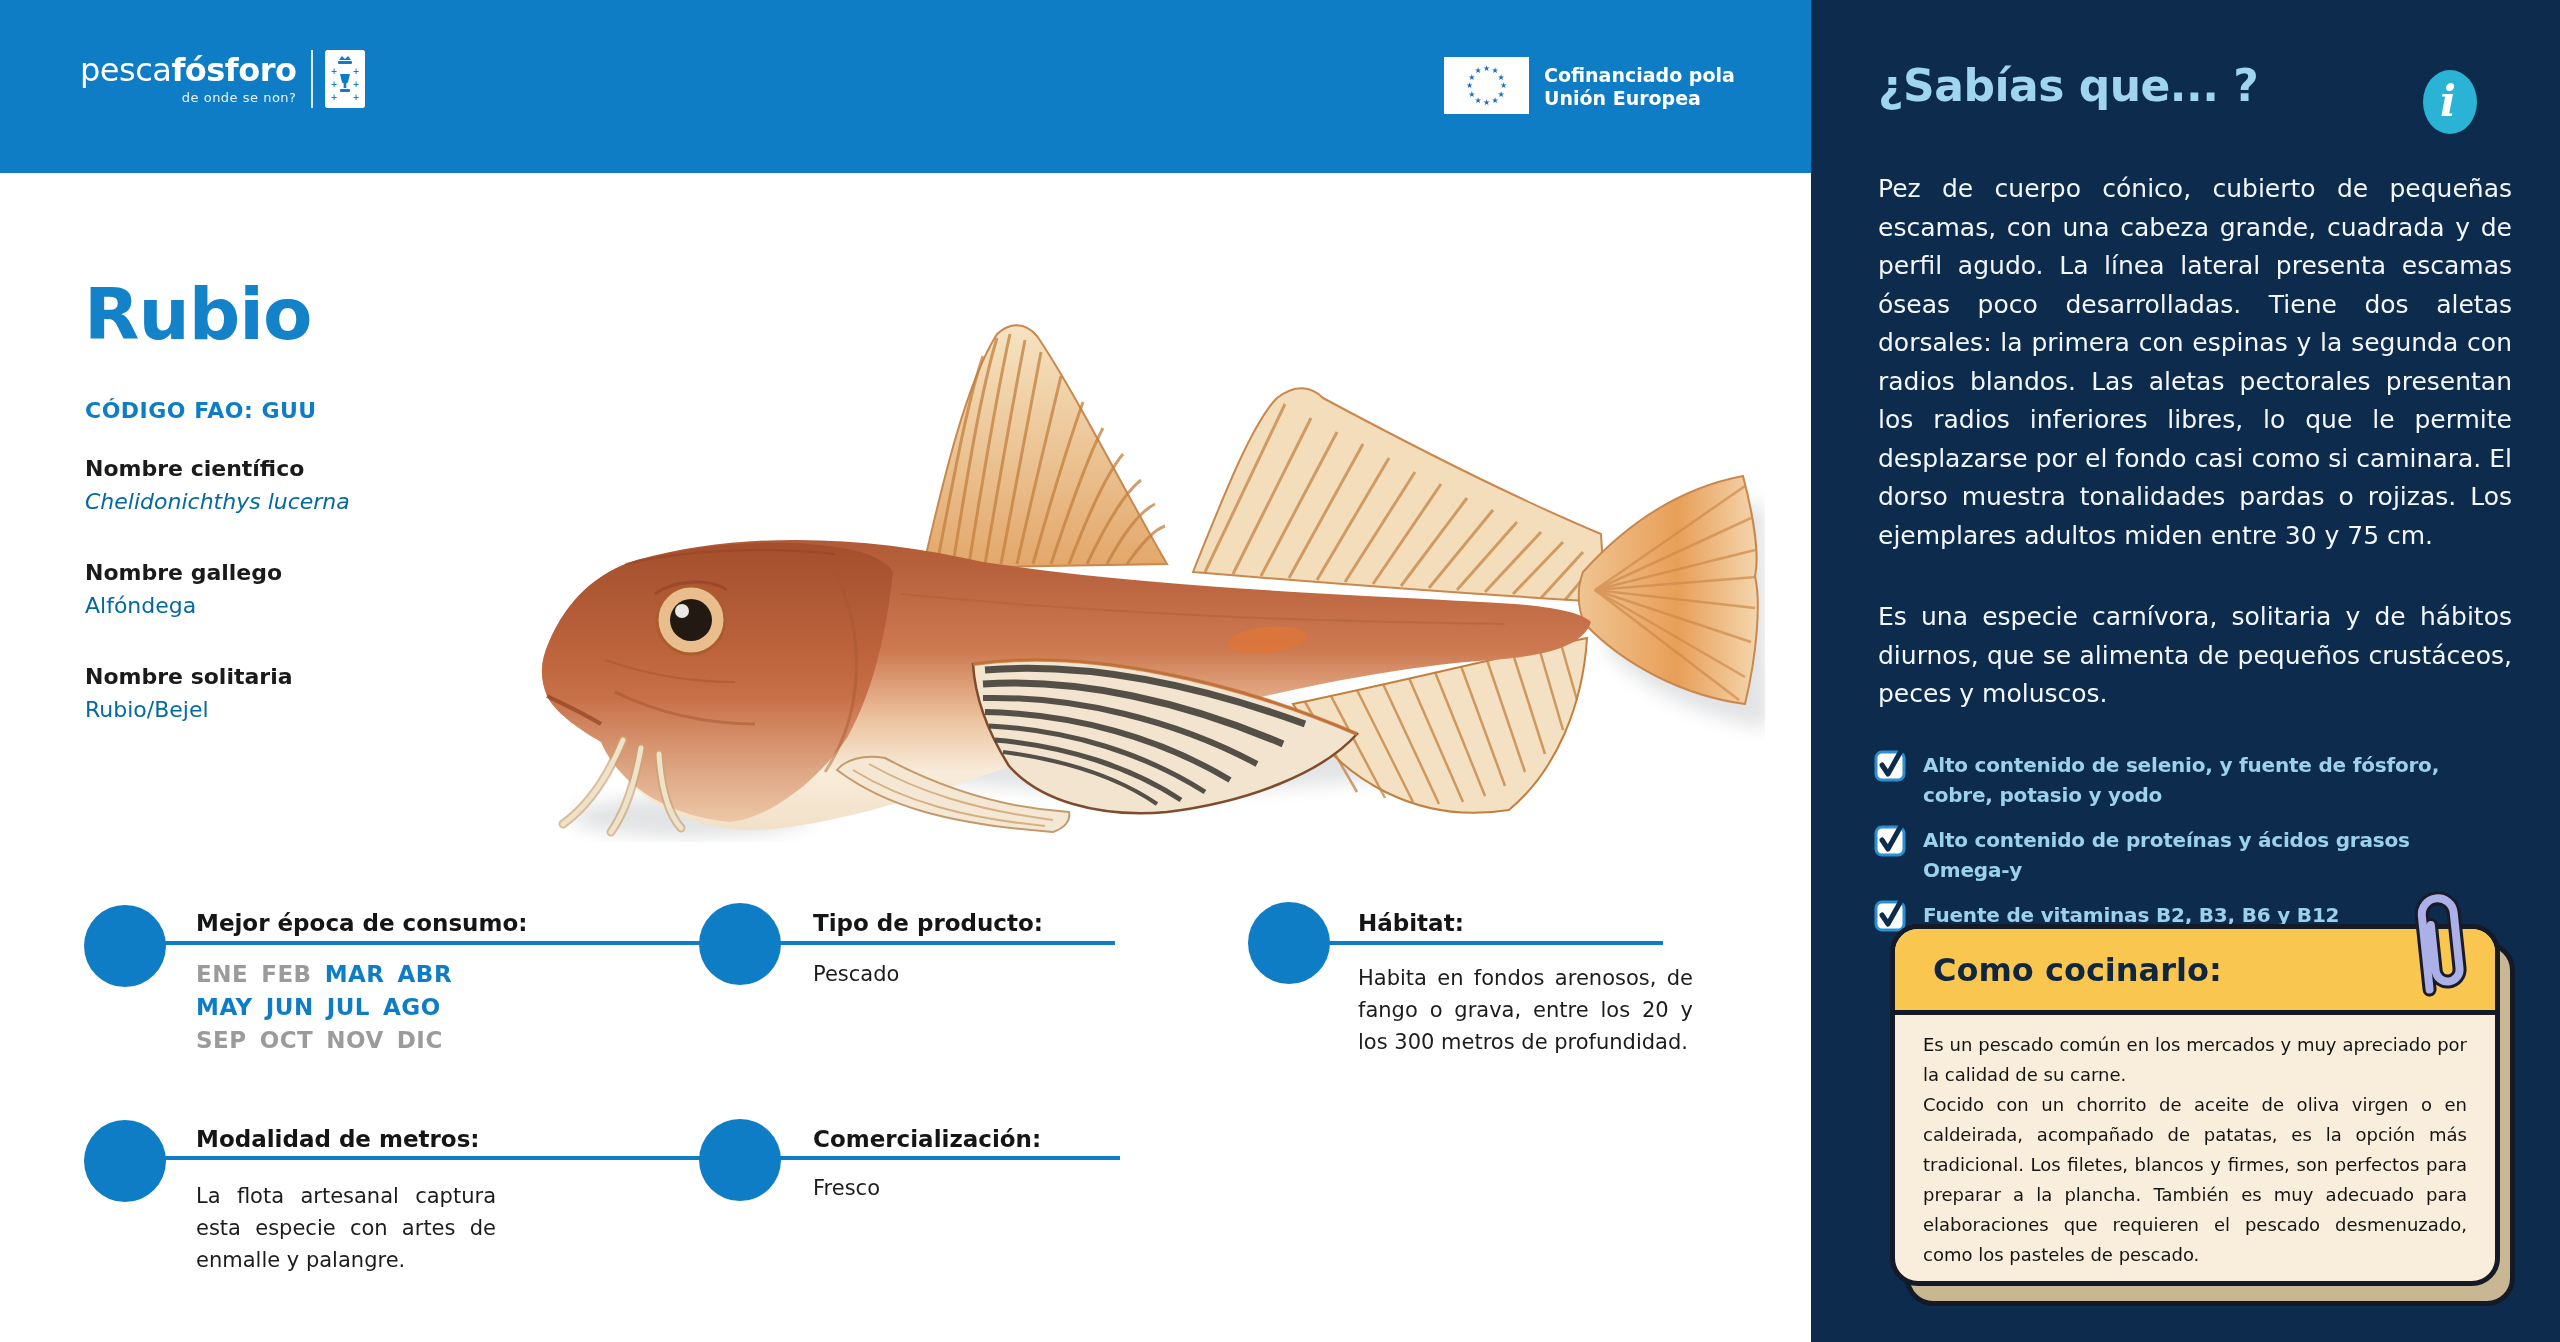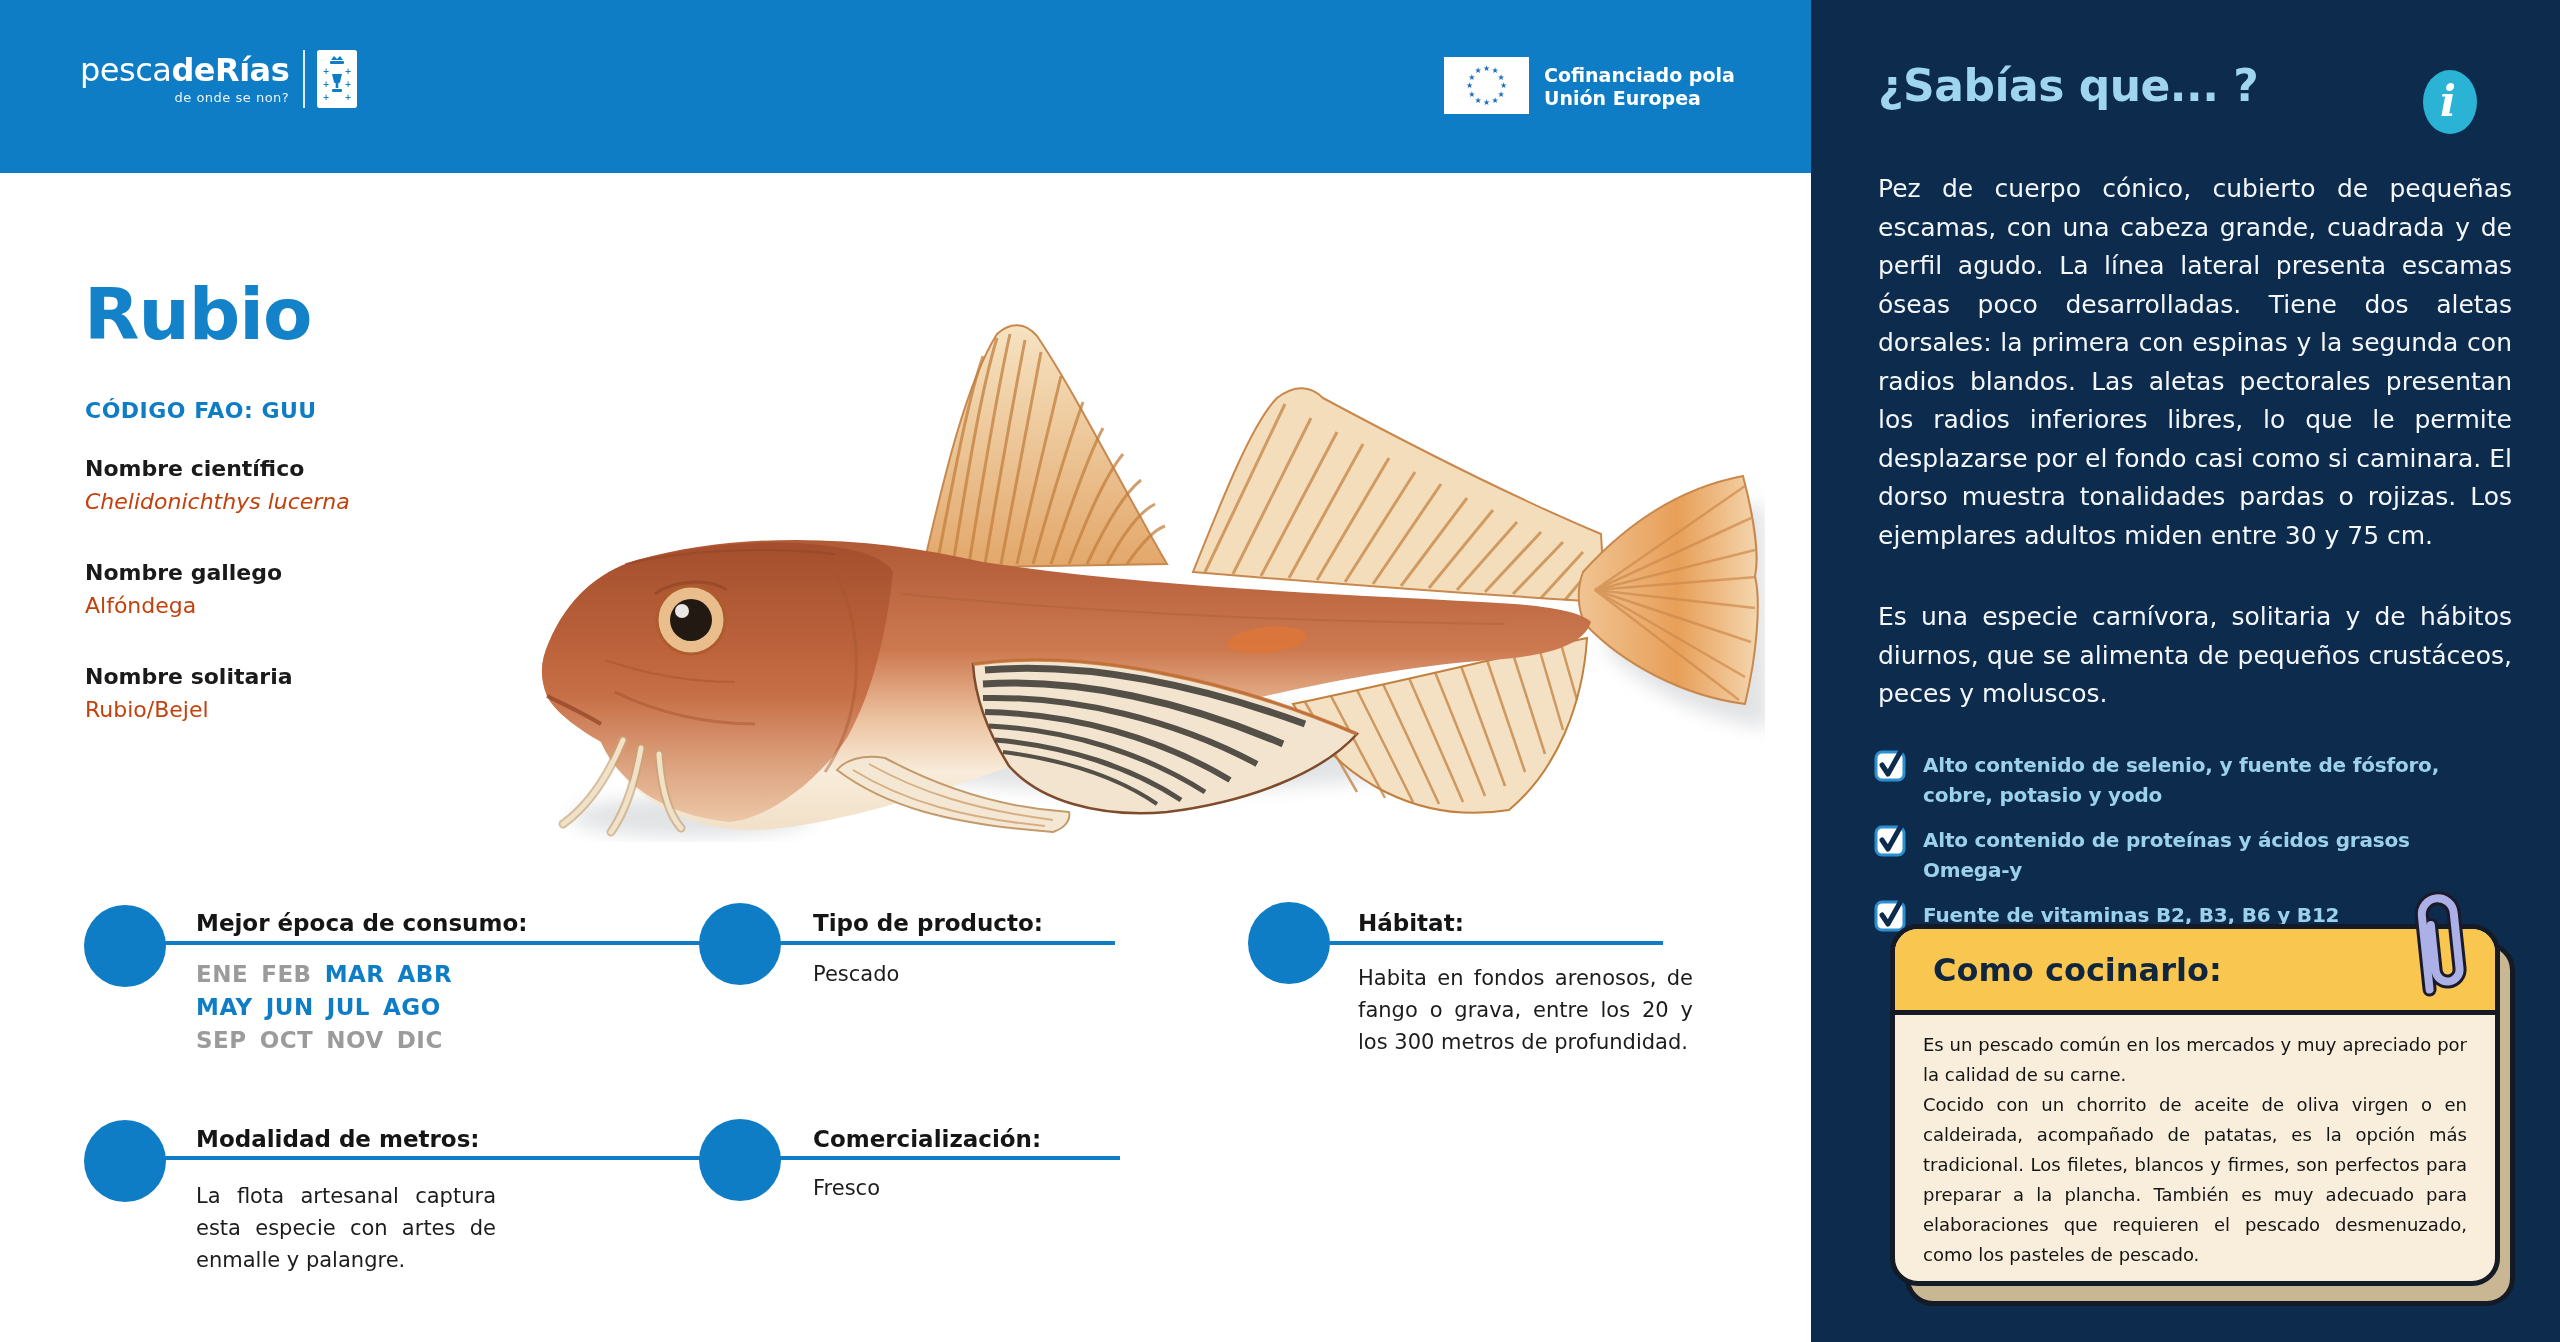--- a/index.html
+++ b/index.html
@@ -34,21 +34,21 @@
   .logo-sep{width:2px;height:58px;background:rgba(255,255,255,0.85);margin:0 12px 0 14px;}
   .shield{width:40px;height:58px;background:#ffffff;border-radius:3px;display:block;}
   .eu-block{position:absolute;left:1444px;top:57px;display:flex;}
   .eu-flag{width:85px;height:57px;background:#ffffff;display:block;}
   .eu-text{margin-left:15px;padding-top:7px;font-size:19px;font-weight:700;color:#ffffff;line-height:23px;}
   .species-title{position:absolute;left:84px;top:272px;font-size:72px;font-weight:700;color:var(--title-blue);letter-spacing:-1px;}
   .fao-code{position:absolute;left:85px;top:398px;font-size:22px;font-weight:700;color:var(--blue);letter-spacing:0.5px;}
   .names{position:absolute;left:85px;top:455px;width:360px;}
   .name-group{margin-bottom:44px;}
   .name-label{font-size:22px;font-weight:700;color:#1a1a1a;line-height:27px;margin-bottom:7px;}
-  .name-value{font-size:22px;color:#c2410c;line-height:26px;}
+  .name-value{font-size:22px;color:#0369a1;line-height:26px;}
   .italic{font-style:italic;}
   .fish-svg{position:absolute;left:505px;top:272px;width:1260px;height:570px;}
   
   .info-circle{position:absolute;width:82px;height:82px;border-radius:50%;background:var(--blue);}
   .info-heading{position:absolute;font-size:23px;font-weight:700;color:#151515;}
   .info-rule{position:absolute;height:4px;background:var(--blue);}
   .info-body{position:absolute;font-size:21px;color:#1c1c1c;line-height:32px;text-align:justify;}
   .info-value{position:absolute;font-size:21px;color:#1c1c1c;}
   .months{position:absolute;left:196px;top:962px;display:flex;flex-direction:column;gap:8px;}
   .month-row{display:flex;gap:13px;}
@@ -73,21 +73,21 @@
   .cook-title{font-size:32px;font-weight:700;color:#10263E;}
   .cook-body{padding:15px 28px 0 28px;font-size:18px;line-height:30px;color:#141414;text-align:justify;}
   .paperclip{position:absolute;left:592px;top:880px;width:78px;height:130px;}
 </style>
 </head>
 <body>
 
 <div class="topbar">
   <div class="logo-block">
     <div class="logo-text">
-      <div class="logo-main"><span class="lw">pesca</span><span class="bw">deRías</span></div>
+      <div class="logo-main"><span class="lw">pesca</span><span class="bw">fósforo</span></div>
       <div class="logo-tagline">de onde se non?</div>
     </div>
     <div class="logo-sep"></div>
     <svg class="shield" viewBox="0 0 40 58">
       <rect x="0" y="0" width="40" height="58" rx="3" fill="#ffffff"></rect>
       <path d="M14 10 L17 6 L20 9 L23 6 L26 10 Z" fill="#0F7DC5"></path>
       <rect x="13" y="11" width="14" height="3" rx="1" fill="#0F7DC5"></rect>
       <path d="M15 24 h10 l-1.5 6 a3.5 3.5 0 0 1 -7 0 Z" fill="#0F7DC5"></path>
       <rect x="18.7" y="32" width="2.6" height="6" fill="#0F7DC5"></rect>
       <rect x="15" y="39" width="10" height="3" rx="1" fill="#0F7DC5"></rect>

